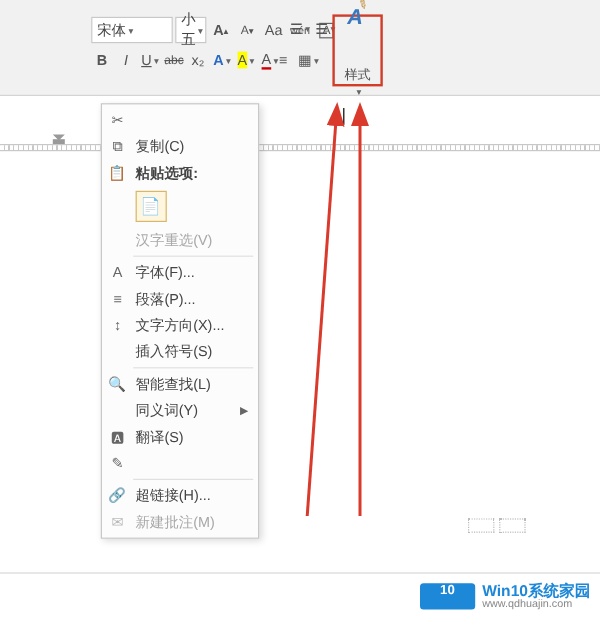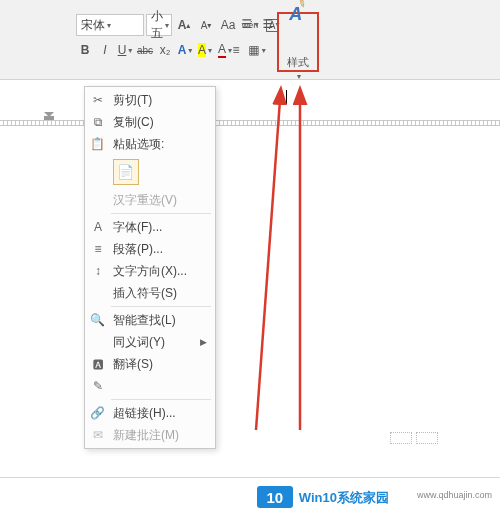--- a/index.html
+++ b/index.html
@@ -29,22 +29,22 @@
   .menu-item.disabled { color: #a8a8a8; }
   .menu-item .mi-icon { width: 18px; display: flex; align-items: center; justify-content: center; font-size: 12px; color: #666; }
   .menu-item.disabled .mi-icon { color: #bbb; }
   .menu-item .mi-label { flex: 1; }
   .menu-item .mi-arrow { font-size: 9px; color: #666; }
   .menu-sep { height: 1px; background: #e0e0e0; margin: 2px 4px 2px 26px; }
   .paste-box { height: 34px; display: flex; align-items: center; padding-left: 28px; }
   .paste-btn { width: 26px; height: 26px; border: 1px solid #d8b868; background: #fff6e0; display: flex; align-items: center; justify-content: center; font-size: 14px; color: #b8923c; }
   .arrow-svg { position: absolute; pointer-events: none; }
   .watermark { position: absolute; bottom: 6px; right: 8px; display: flex; align-items: center; gap: 6px; }
-  .wm-logo { width: 36px; height: 22px; background: #1d87d8; display: flex; align-items: center; justify-content: center; color: #fff; font-size: 15px; font-weight: bold; border-radius: 3px; }
-  .wm-text { display: flex; flex-direction: row; line-height: 1; gap: 28px; }
+  .wm-logo { width: 46px; height: 22px; background: #1d87d8; display: flex; justify-content: center; color: #fff; font-size: 11px; font-weight: bold; border-radius: 3px; }
+  .wm-text { display: flex; flex-direction: column; line-height: 1; }
   .wm-text .l1 { font-size: 13px; color: #1d87d8; font-weight: bold; }
   .wm-text .l2 { font-size: 9px; color: #888; }
   .bottom-line { position: absolute; bottom: 36px; left: 0; right: 0; height: 1px; background: #d8d8d8; }
   .section-break { position: absolute; bottom: 70px; right: 60px; width: 50px; height: 12px; }
   .section-break::before, .section-break::after { content:""; position:absolute; top:0; width:20px; height:10px; border:1px dotted #bbb; }
   .section-break::after { left: 26px; }
 </style>
 </head>
 <body>
 
@@ -142,29 +142,28 @@
 <div class="ruler-cursor"></div>
 <div class="ruler-indent">
     <div class="t"></div>
     <div class="b"></div>
   </div>
 <div class="ruler"></div>
 
 <div class="context-menu">
   <div class="menu-item">
     <span class="mi-icon">✂</span>
-    <span class="mi-label">剪切(T)</span>
   </div>
   <div class="menu-item">
     <span class="mi-icon">⧉</span>
     <span class="mi-label">复制(C)</span>
   </div>
   <div class="menu-item">
     <span class="mi-icon">📋</span>
-    <span class="mi-label" style="font-weight:normal">粘贴选项:</span>
+    <span class="mi-label" style="font-weight:bold">粘贴选项:</span>
   </div>
   <div class="paste-box">
     <div class="paste-btn">
         <span>📄</span>
       </div>
   </div>
   <div class="menu-item disabled">
     <span class="mi-icon"></span>
     <span class="mi-label">汉字重选(V)</span>
   </div>

